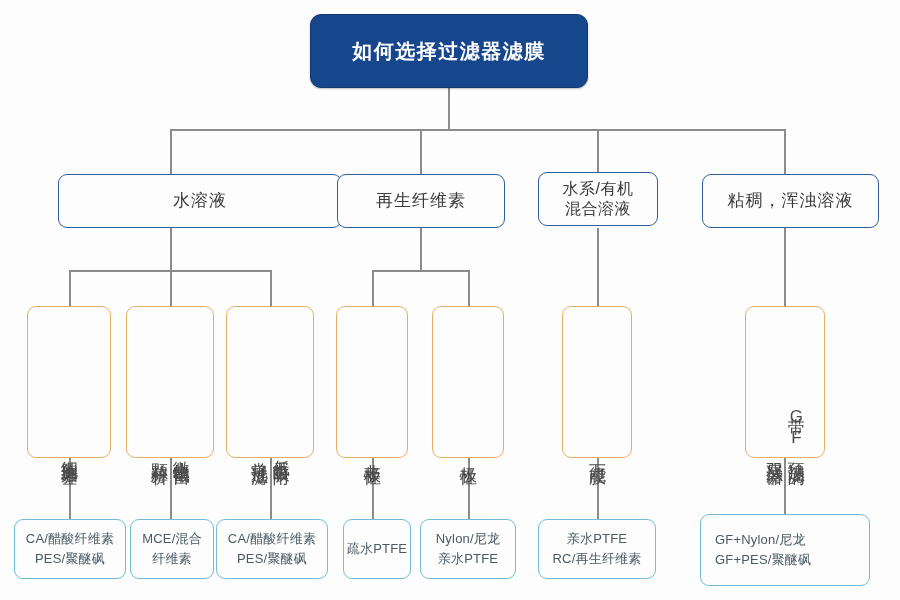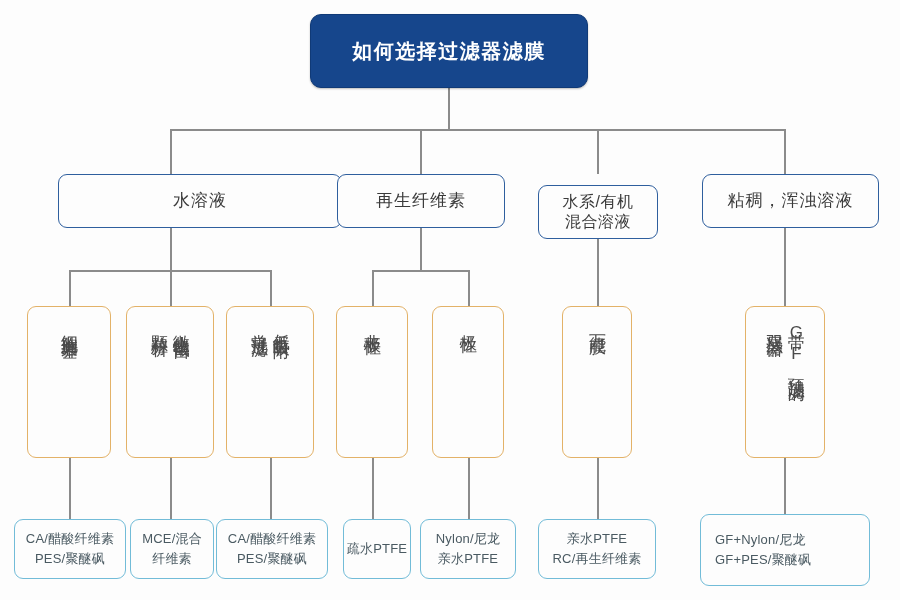--- a/index.html
+++ b/index.html
@@ -26,21 +26,21 @@
   .conn.v { width: 1.6px; }
   .conn.h { height: 1.6px; }
 
   
   .node {
     position: absolute;
     box-sizing: border-box;
     display: flex;
     align-items: center;
     justify-content: center;
-    text-align: left;
+    text-align: right;
     border-radius: 9px;
     background: #fdfdfd;
   }
 
   
   .node.l1 {
     background: #16468c;
     border: 1px solid #103a77;
     border-radius: 11px;
     color: #ffffff;
@@ -138,21 +138,21 @@
   </div>
 
   <div class="node l2" style="left:28px; top:174px; width:284px; height:54px;margin-left:30px;">
     <span>水溶液</span>
   </div>
 
   <div class="node l2" style="left:337px; top:174px; width:168px; height:54px;">
     <span>再生纤维素</span>
   </div>
 
-  <div class="node l2 two-line" style="left:538px; top:185px; width:120px; height:54px; flex-direction:column;">
+  <div class="node l2 two-line" style="left:538px; top:172px; width:120px; height:54px; flex-direction:column;">
     <span>水系/有机</span>
     <span>混合溶液</span>
   </div>
 
   <div class="node l2" style="left:695px; top:174px; width:177px; height:54px;margin-left:7px;">
     <span>粘稠，浑浊溶液</span>
   </div>
 
   <div class="node l3" style="left:27px; top:306px; width:84px; height:152px;">
     <div class="vcols">

